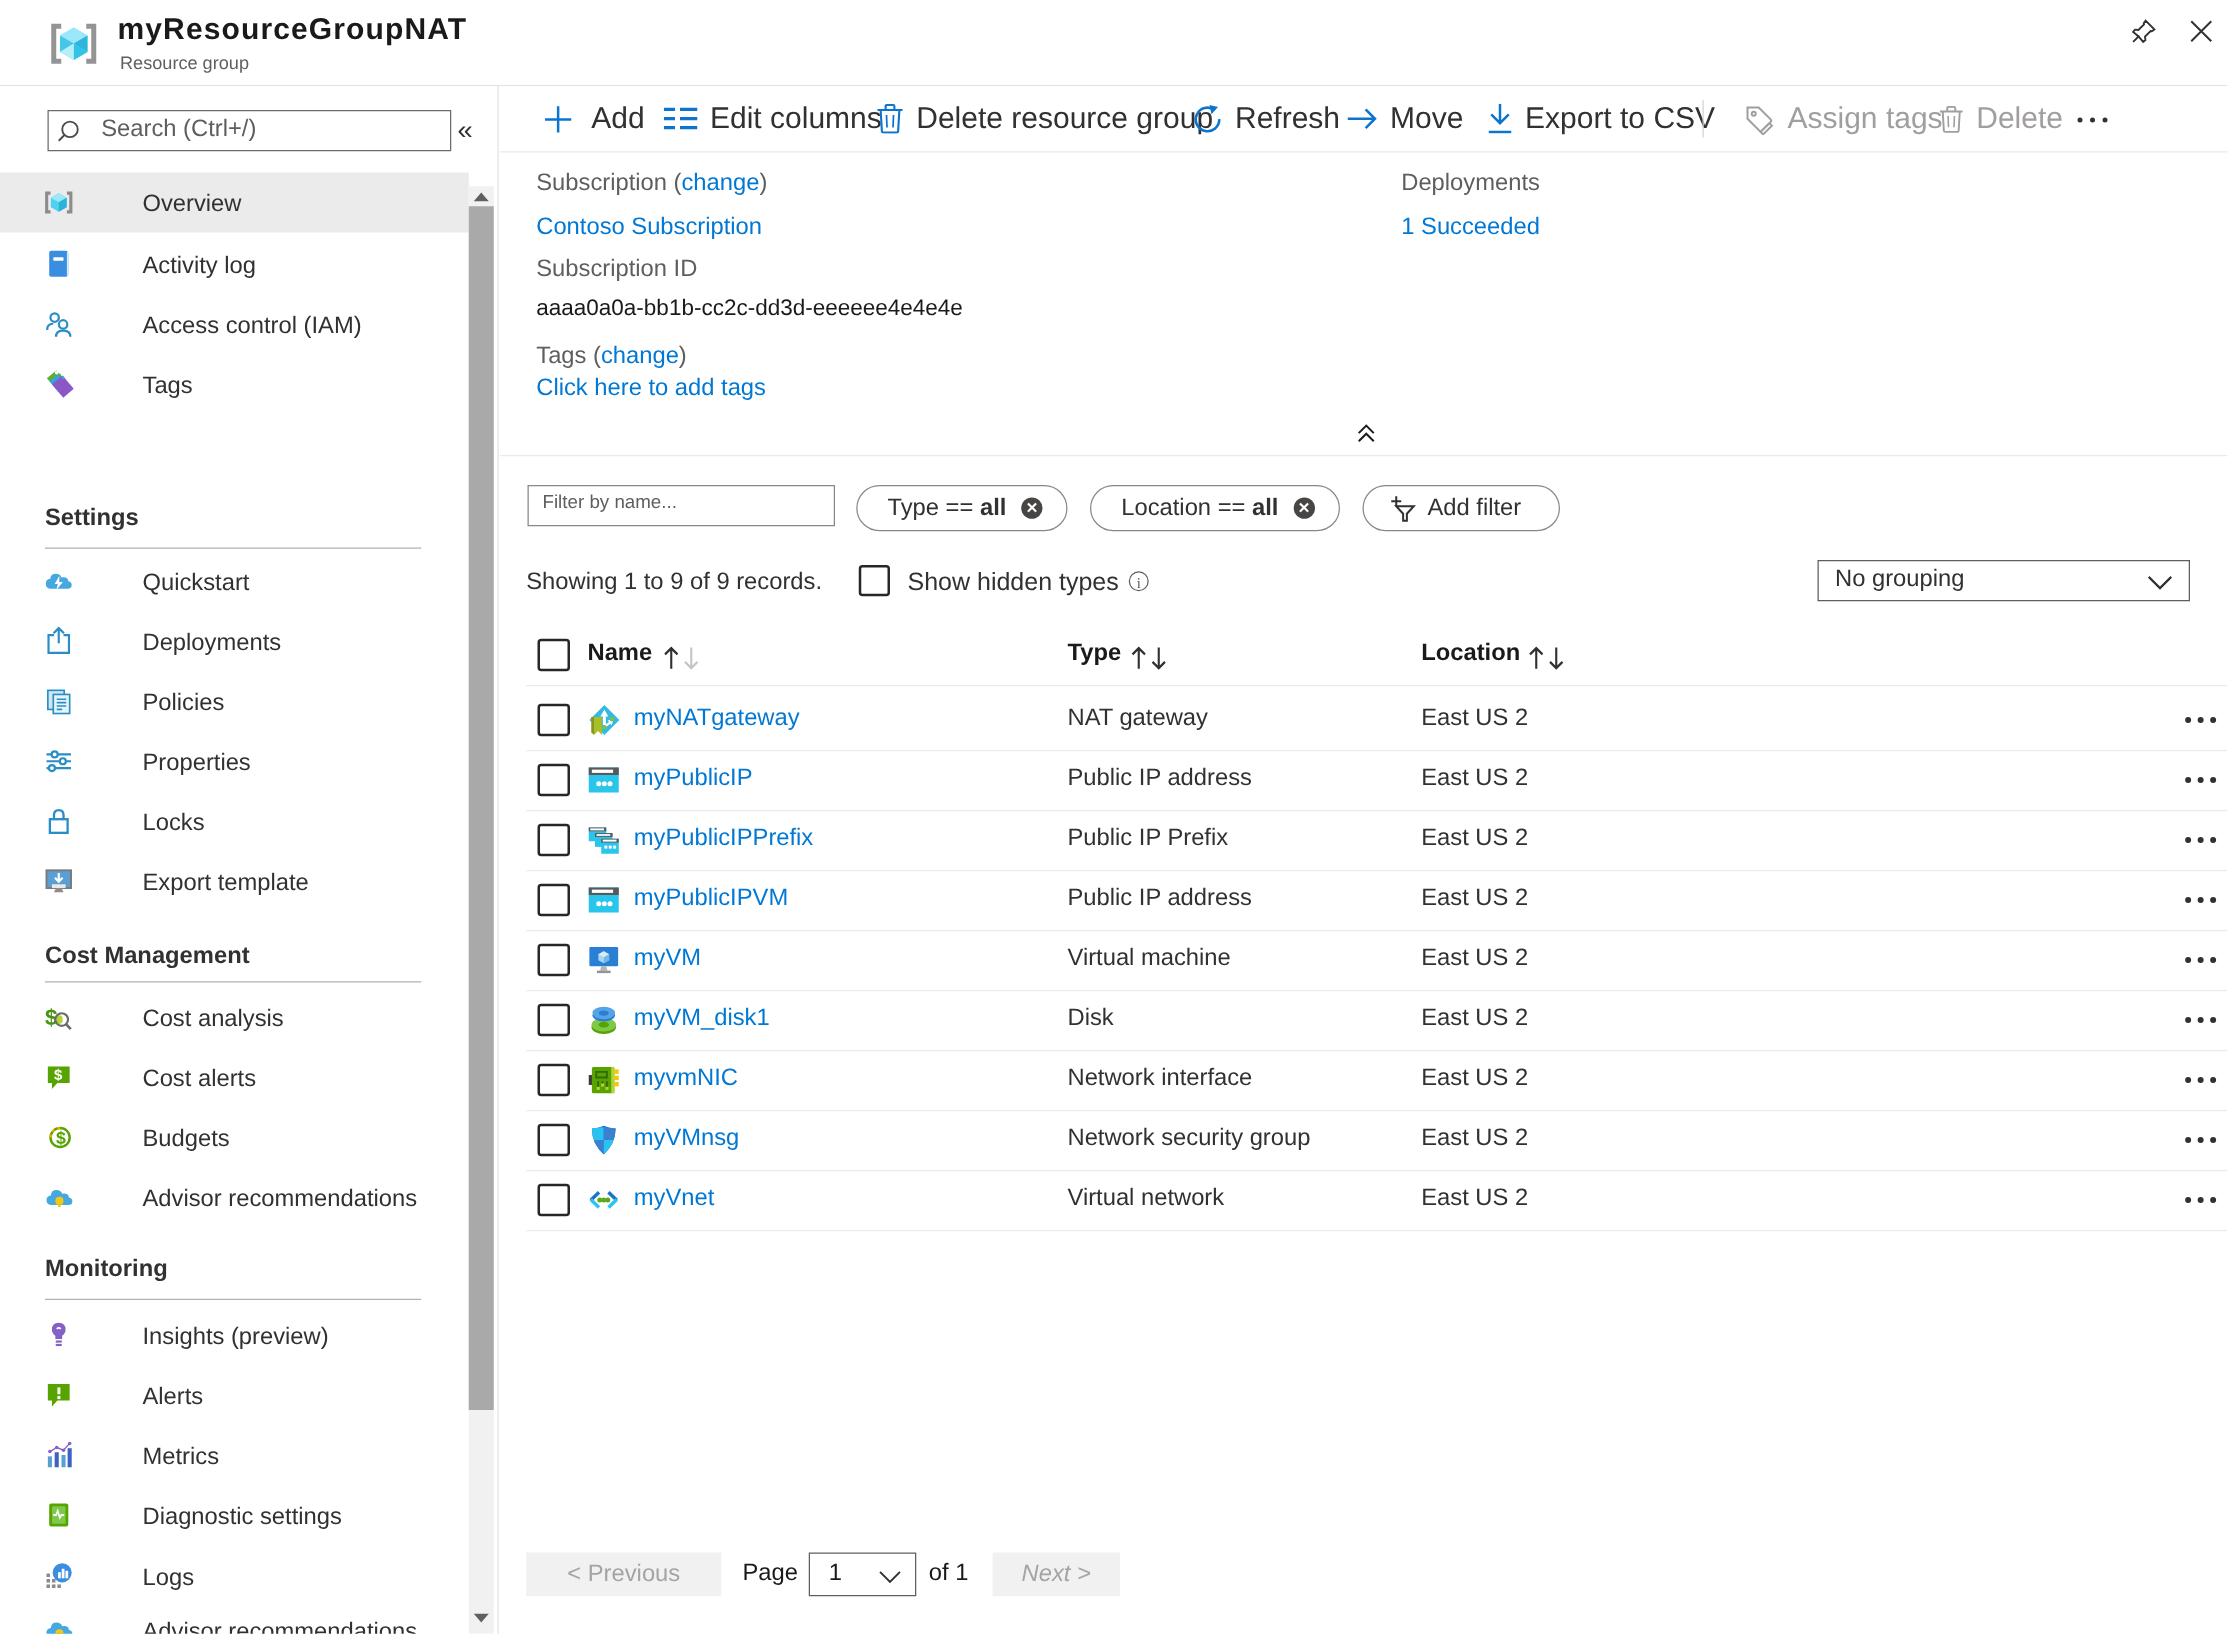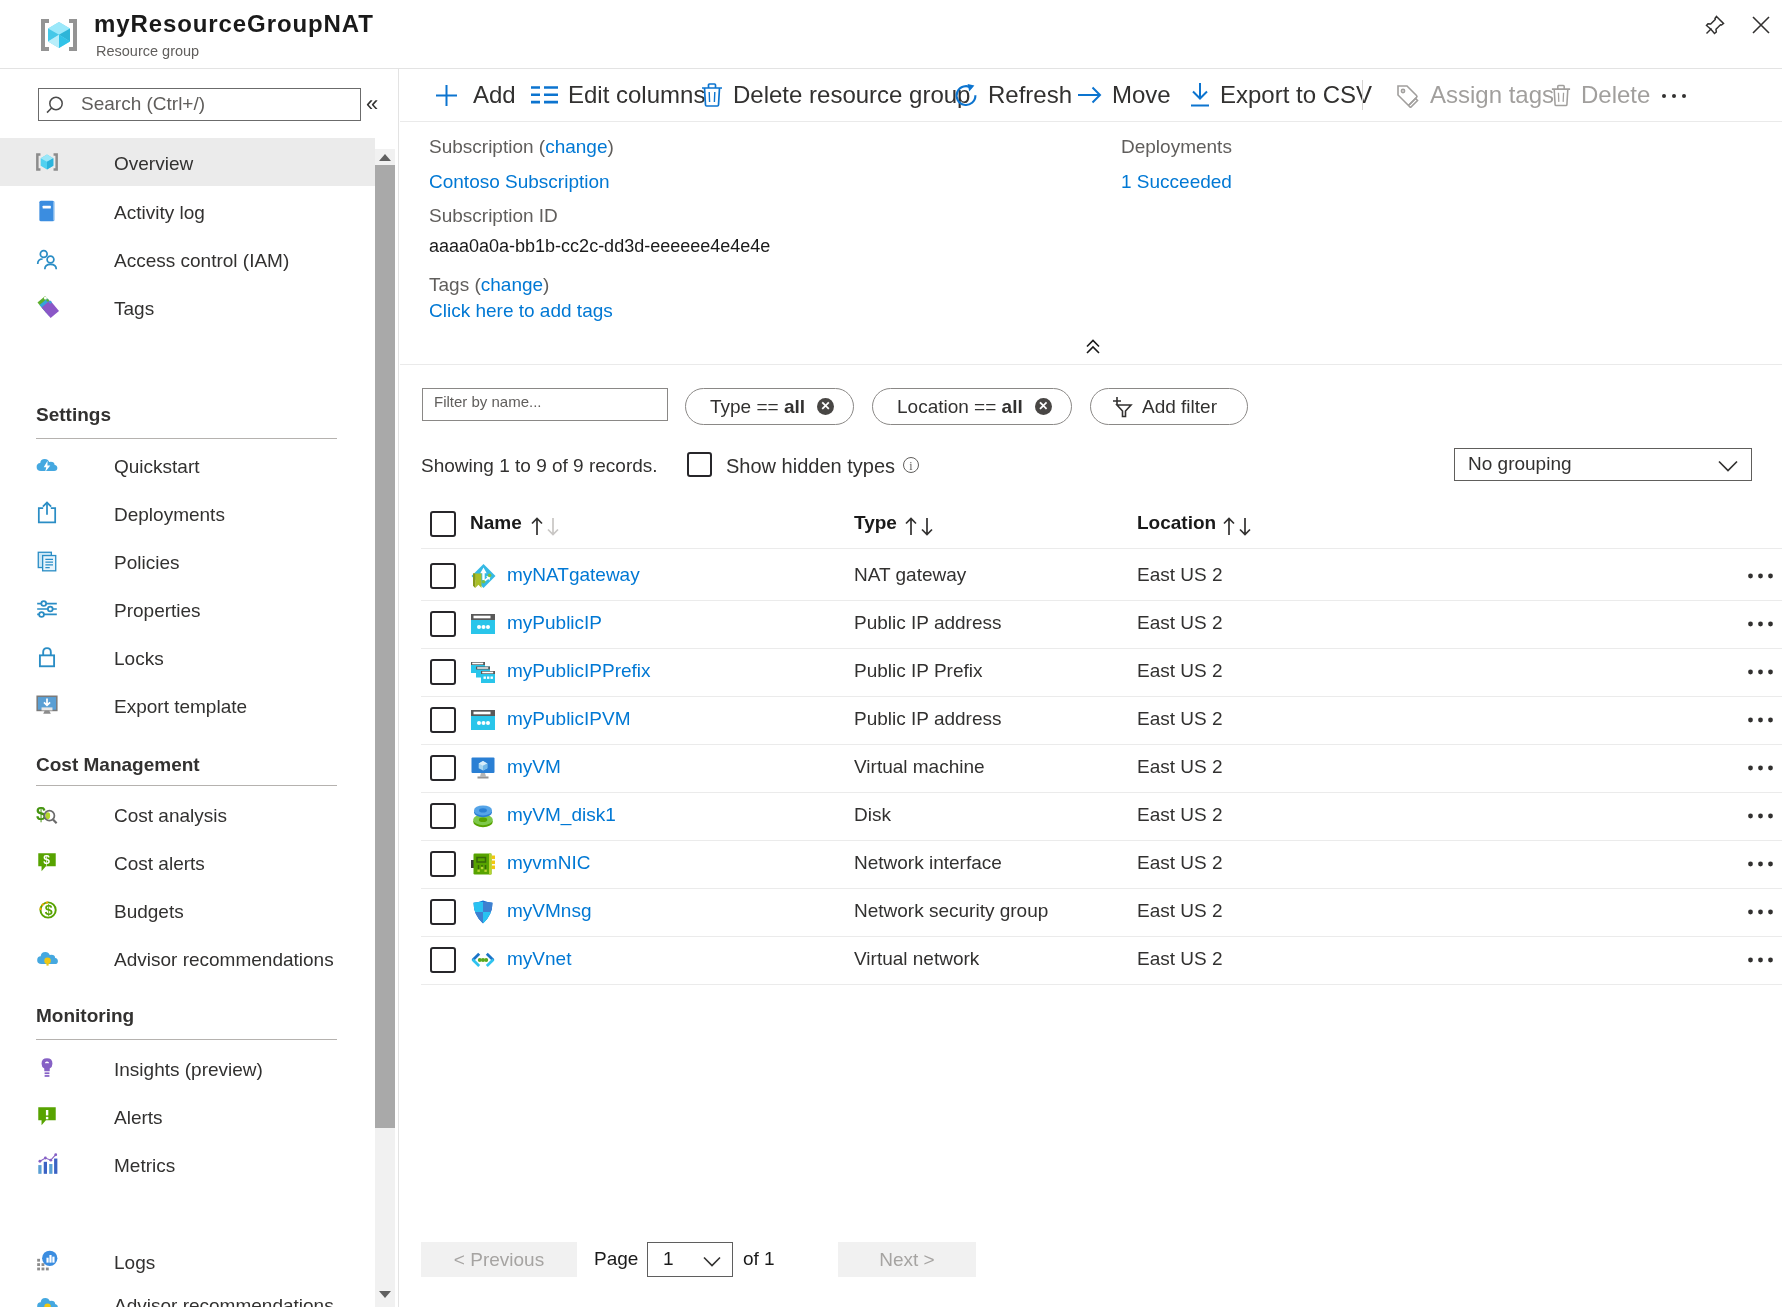--- a/index.html
+++ b/index.html
@@ -72,21 +72,21 @@
 .rname { position:absolute; left:107px; top:12px; font-size:19px; color:#0078d4; white-space:nowrap; }
 .rtype { position:absolute; left:454px; top:12px; font-size:19px; color:#323130; white-space:nowrap; }
 .rloc  { position:absolute; left:737px; top:12px; font-size:19px; color:#323130; white-space:nowrap; }
 .rdots { position:absolute; left:1346px; top:0; }
 .rline { position:absolute; left:21px; width:1361px; height:1px; background:#ebebeb; }
 #thead .rname,#thead .rtype,#thead .rloc { color:#1a1a1a; font-weight:700; }
 
 
 .pgbtn { position:absolute; top:1242px; height:35px; background:#f1f1f1; color:#a6a4a2; font-size:19px; text-align:center; line-height:35px; }
 #prevbtn { left:421px; width:156px; }
-#nextbtn { left:838px; width:138px; }
+#nextbtn { left:794px; width:102px;font-style:italic; }
 #pagelbl { position:absolute; left:594px; top:1248px; font-size:19px; color:#1a1a1a; }
 #pagesel { position:absolute; left:647px; top:1242px; width:86px; height:35px; border:1.5px solid #5f5f5f; }
 #pagesel span { position:absolute; left:15px; top:5px; font-size:19px; color:#1a1a1a; }
 #of1 { position:absolute; left:743px; top:1248px; font-size:19px; color:#1a1a1a; }
 </style>
 </head>
 <body>
 <div id="page">
 
   <div id="tophdr">
@@ -277,20 +277,28 @@
           <rect x="13" y="11" width="3" height="9" fill="#5a9fd4"></rect>
           <rect x="17.5" y="6" width="3" height="14" fill="#3b62c4"></rect>
           <circle cx="4.5" cy="8.5" r="1.3" fill="#8661c5"></circle>
           <circle cx="9.5" cy="5.5" r="1.3" fill="#8661c5"></circle>
           <circle cx="14.5" cy="7.5" r="1.3" fill="#8661c5"></circle>
           <circle cx="19" cy="2.5" r="1.3" fill="#8661c5"></circle>
           <path d="M4.5 8.5 9.5 5.5 14.5 7.5 19 2.5" stroke="#8661c5" stroke-width="1" fill="none"></path>
         </svg>
       <span class="lbl">Metrics</span>
       </div>
+    <div class="mitem" style="top:1119px">
+      <svg class="ic" viewBox="0 0 22 22">
+          <rect x="4" y="2.5" width="14" height="17" rx="1.5" fill="#57a300"></rect>
+          <rect x="6" y="4.5" width="10" height="13" rx="1" fill="#7ec94a"></rect>
+          <path d="M7 11 h2 l1.2-3 1.6 5 1.2-2 h2" stroke="#fff" stroke-width="1.3" fill="none"></path>
+        </svg>
+      <span class="lbl">Diagnostic settings</span>
+      </div>
     <div class="mitem" style="top:1168px">
       <svg class="ic" viewBox="0 0 22 22">
           <g fill="#8c8c8c">
             <rect x="2" y="9" width="2.6" height="2.6"></rect>
             <rect x="2" y="13" width="2.6" height="2.6"></rect>
             <rect x="2" y="17" width="2.6" height="2.6"></rect>
             <rect x="6" y="13" width="2.6" height="2.6"></rect>
             <rect x="6" y="17" width="2.6" height="2.6"></rect>
             <rect x="10" y="17" width="2.6" height="2.6"></rect>
           </g>

